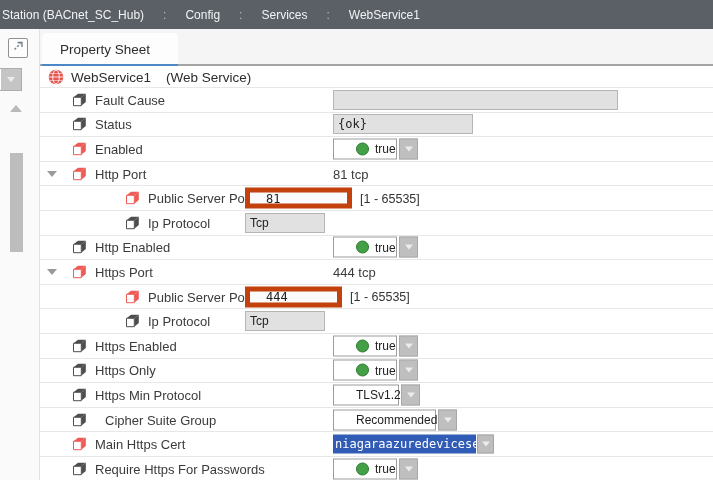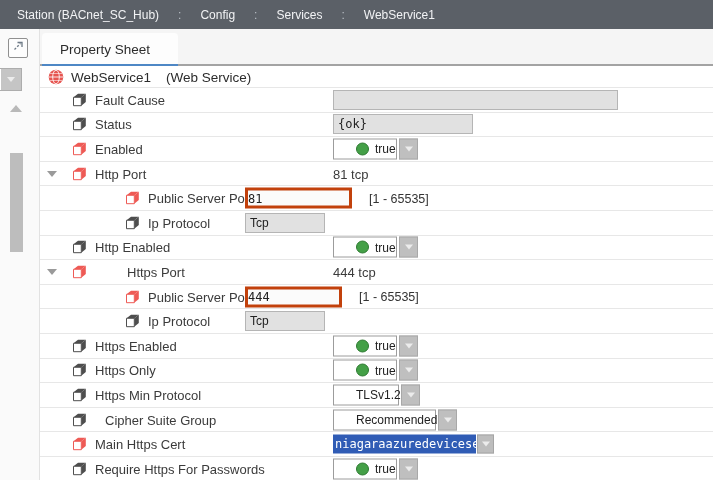--- a/index.html
+++ b/index.html
@@ -2,21 +2,21 @@
 <html><head>
 <meta charset="utf-8">
 <style>
   * { margin:0; padding:0; box-sizing:border-box; }
   html,body { width:713px; height:480px; }
   body { font-family:"Liberation Sans", sans-serif; background:#fff; overflow:hidden; }
   .screen { position:relative; width:713px; height:480px; background:#fff; overflow:hidden; }
 
   
   .topbar { position:absolute; top:0; left:0; width:713px; height:29px; background:#5b6067;
-            display:flex; align-items:center; padding-left:17px; color:#f2f3f5; font-size:12px; }
+            display:flex; align-items:center; padding-left:2px; color:#f2f3f5; font-size:12px; }
   .crumb { cursor:default; white-space:nowrap; }
   .crumb-sep { color:#b9bec6; margin:0 19px; font-size:12px; }
 
   
   .sidebar { position:absolute; top:29px; left:0; width:40px; height:451px; background:#fafafa;
              border-right:1px solid #e2e2e2; }
   .sb-btn { position:absolute; top:9px; left:8px; width:20px; height:20px; background:#fdfdfd;
             border:1px solid #909090; border-radius:2px; display:flex; align-items:center; justify-content:center; }
   .sb-combo { position:absolute; top:39px; left:-4px; width:26px; height:23px; background:#fff;
               border:1px solid #adadad; display:flex; }
@@ -42,24 +42,24 @@
   .hdr-sub { position:absolute; left:126px; top:50%; transform:translateY(-50%); font-size:13.5px; color:#2c2c2c; }
 
   .exp { position:absolute; left:7px; top:50%; transform:translateY(-50%); width:0; height:0;
          border-left:5.5px solid transparent; border-right:5.5px solid transparent; border-top:6.5px solid #9a9a9a; }
   .cube { position:absolute; top:50%; transform:translateY(-50%); width:15px; height:15px; }
   .plabel { position:absolute; top:50%; transform:translateY(-50%); font-size:13px; color:#3b3b3b; white-space:nowrap; }
   .valwrap { position:absolute; top:50%; transform:translateY(-50%); display:flex; align-items:center; }
 
   .tfield { background:#e1e1e1; border:1px solid #b5b5b5; height:20px; line-height:18px; padding:0 4px;
             font-size:12px; color:#222; overflow:hidden; white-space:nowrap; }
-  .efield { background:#fbfbfb; border:3px solid #c2410c; height:21px; padding:0 0; font-size:12px;
+  .efield { background:#fbfbfb; border:5px solid #c2410c; height:21px; padding:0 16px; font-size:12px;
             color:#222; outline:none; }
   .mono { font-family:"DejaVu Sans Mono", monospace; }
-  .suffix { margin-left:17px; font-size:12.5px; color:#333; white-space:nowrap; }
+  .suffix { margin-left:8px; font-size:12.5px; color:#333; white-space:nowrap; }
   .plainval { font-size:13px; color:#3b3b3b; }
 
   .dd-box { background:#fff; border:1px solid #9c9c9c; height:21px; display:flex; align-items:center;
             padding:0 22px; }
   .dd-text { font-size:12px; color:#222; white-space:nowrap; }
   .gdot { width:13px; height:13px; border-radius:50%; background:#44a047; border:1px solid #2d7a31;
           margin-right:6px; flex:0 0 auto; }
   .dd-arrow { width:19px; height:21px; background:#bfbfbf; border:1px solid #a8a8a8; margin-left:2px;
               display:flex; align-items:center; justify-content:center; }
   .dd-tri { width:0; height:0; border-left:4.5px solid transparent; border-right:4.5px solid transparent;
@@ -216,21 +216,21 @@
               </div>
             </div>
           </div>
           <div class="prow">
             <i class="exp"></i>
             <span class="cube" style="left: 32px;"><svg width="15" height="15" viewBox="0 0 15 15">
   <polygon points="1.5,4.8 6,1.2 13.8,1.2 9.3,4.8" fill="#ee5a55"></polygon>
   <polygon points="9.3,4.8 13.8,1.2 13.8,9.6 9.3,13.2" fill="#ee5a55"></polygon>
   <polygon points="1.5,4.8 9.3,4.8 9.3,13.2 1.5,13.2" fill="#ffffff" stroke="#ee5a55" stroke-width="1"></polygon>
               </svg></span>
-            <span class="plabel" style="left: 55px; margin-left: 32px;">Https Port</span>
+            <span class="plabel" style="left: 55px;">Https Port</span>
             <div class="valwrap" style="left: 293px;">
               <span class="plainval">444 tcp</span>
             </div>
           </div>
           <div class="prow">
             <span class="cube" style="left: 85px;"><svg width="15" height="15" viewBox="0 0 15 15">
   <polygon points="1.5,4.8 6,1.2 13.8,1.2 9.3,4.8" fill="#ee5a55"></polygon>
   <polygon points="9.3,4.8 13.8,1.2 13.8,9.6 9.3,13.2" fill="#ee5a55"></polygon>
   <polygon points="1.5,4.8 9.3,4.8 9.3,13.2 1.5,13.2" fill="#ffffff" stroke="#ee5a55" stroke-width="1"></polygon>
               </svg></span>

